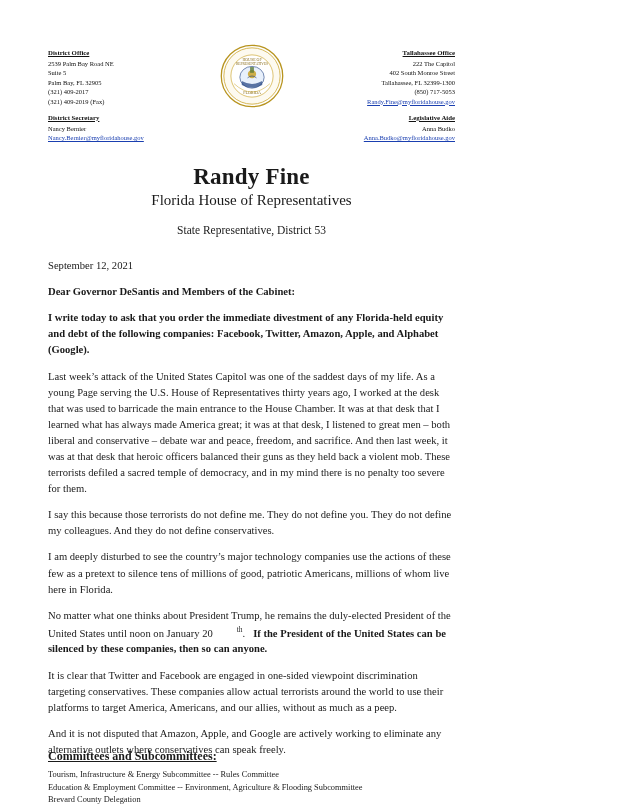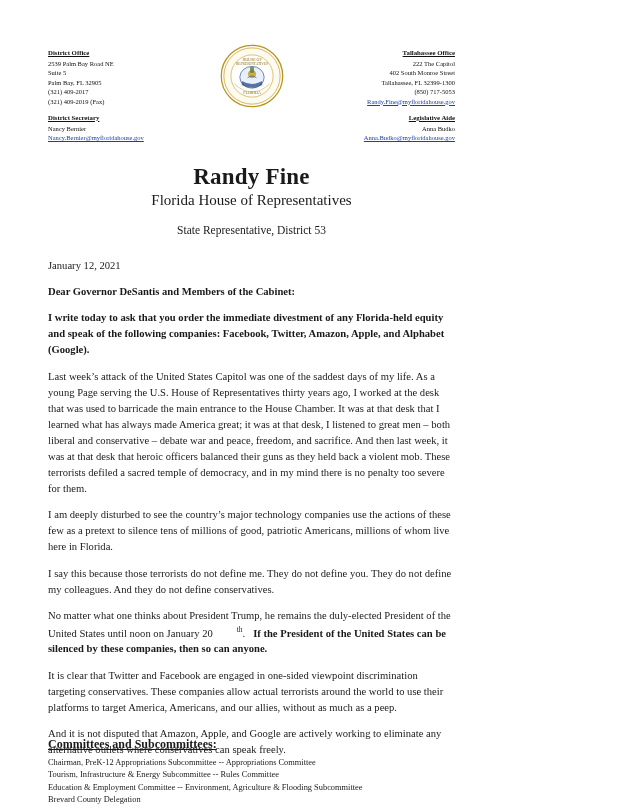--- a/index.html
+++ b/index.html
@@ -180,38 +180,37 @@
   </div>
 
   <div class="title-block">
     <div class="rep-name">Randy Fine</div>
     <div class="chamber">Florida House of Representatives</div>
     <div class="district">State Representative, District 53</div>
   </div>
 
   <div class="letter">
 
-    <p class="date">January 12, 2021</p>
+    <p class="date">September 12, 2021</p>
 
 
     <p class="salutation">Dear Governor DeSantis and Members of the Cabinet:</p>
 
-    <p class="bold">I write today to ask that you order the immediate divestment of any Florida-held equity and speak of the following companies:  Facebook, Twitter, Amazon, Apple, and Alphabet (Google).</p>
+    <p class="bold">I write today to ask that you order the immediate divestment of any Florida-held equity and debt of the following companies:  Facebook, Twitter, Amazon, Apple, and Alphabet (Google).</p>
 
     <p>Last week’s attack of the United States Capitol was one of the saddest days of my life.  As a young Page serving the U.S. House of Representatives thirty years ago, I worked at the desk that was used to barricade the main entrance to the House Chamber.  It was at that desk that I learned what has always made America great; it was at that desk, I listened to great men – both liberal and conservative – debate war and peace, freedom, and sacrifice.  And then last week, it was at that desk that heroic officers balanced their guns as they held back a violent mob.  These terrorists defiled a sacred temple of democracy, and in my mind there is no penalty too severe for them.</p>
+    <p>I say this because those terrorists do not define me.  They do not define you.  They do not define my colleagues.  And they do not define conservatives.</p>
     <p>I am deeply disturbed to see the country’s major technology companies use the actions of these few as a pretext to silence tens of millions of good, patriotic Americans, millions of whom live here in Florida.</p>
-    <p>I say this because those terrorists do not define me.  They do not define you.  They do not define my colleagues.  And they do not define conservatives.</p>
 
     <p><span>No matter what one thinks about President Trump, he remains the duly-elected President of the United States until noon on January 20</span><sup>th</sup><span>.</span>&nbsp;&nbsp; <span class="bold">If the President of the United States can be silenced by these companies, then so can anyone.</span></p>
 
     <p>It is clear that Twitter and Facebook are engaged in one-sided viewpoint discrimination targeting conservatives.  These companies allow actual terrorists around the world to use their platforms to target America, Americans, and our allies, without as much as a peep.</p>
     <p>And it is not disputed that Amazon, Apple, and Google are actively working to eliminate any alternative outlets where conservatives can speak freely.</p>
   </div>
 
   <div class="footer">
     <div class="footer-title">Committees and Subcommittees:</div>
-    <span class="footer-line">Chairman, PreK-12 Appropriations Subcommittee -- Appropriations Committee</span>
     <span class="footer-line">Tourism, Infrastructure &amp; Energy Subcommittee -- Rules Committee</span>
     <span class="footer-line">Education &amp; Employment Committee -- Environment, Agriculture &amp; Flooding Subcommittee</span>
     <span class="footer-line">Brevard County Delegation</span>
   </div>
 
 </div>
 
 </body></html>

